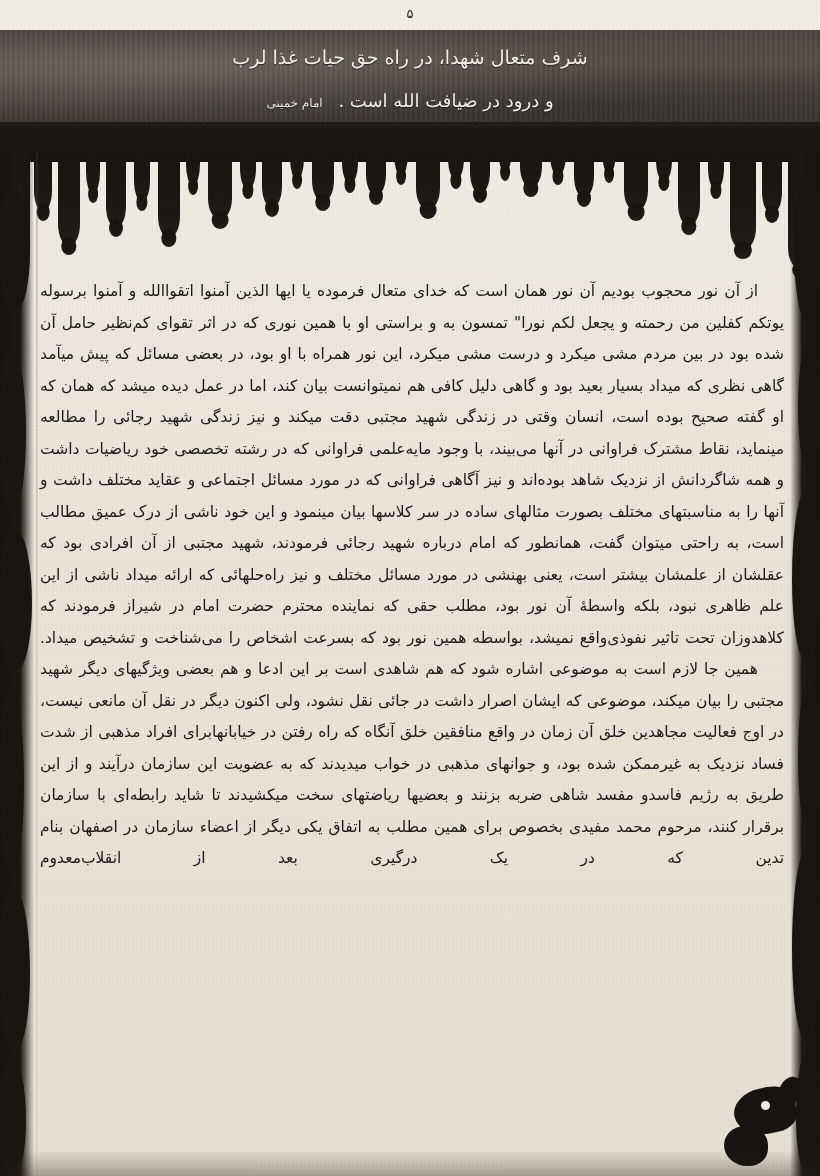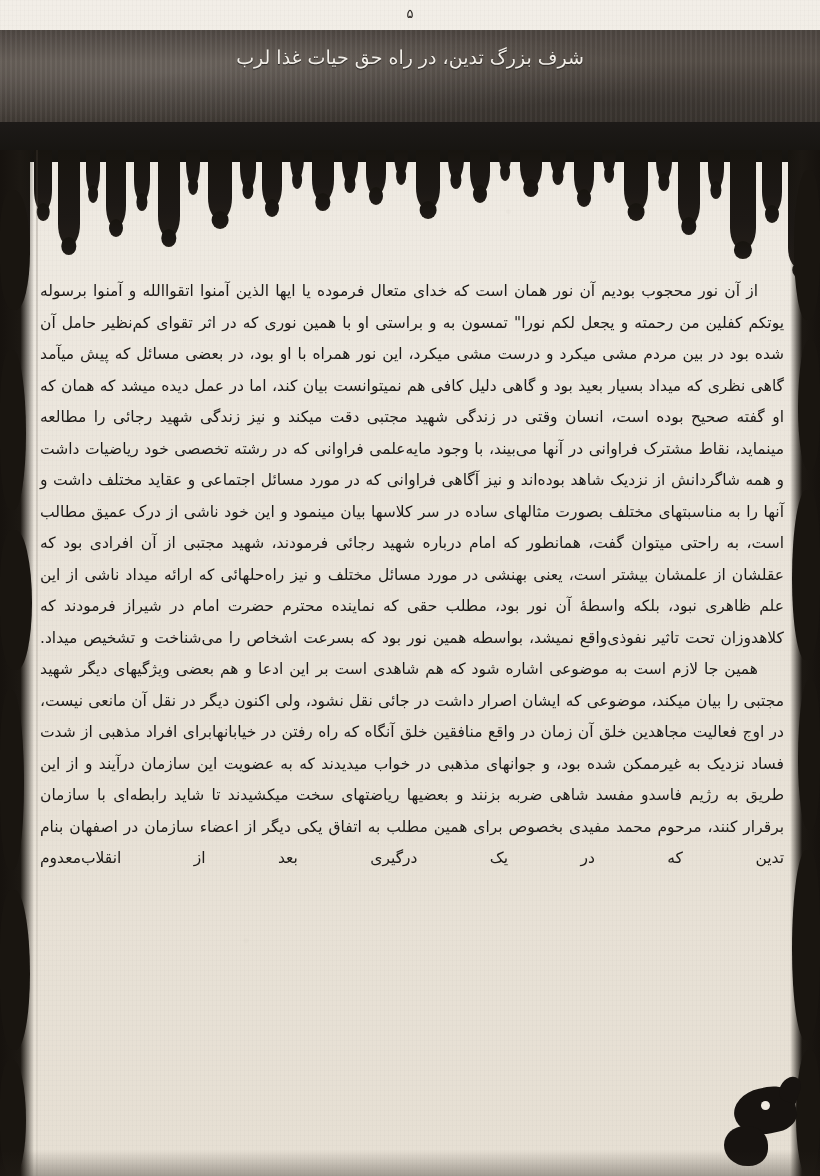--- a/index.html
+++ b/index.html
@@ -250,21 +250,25 @@
 <body>
 
 <div class="page">
 
   <div class="paper-base"></div>
   <div class="paper-grain"></div>
 
   <div class="page-number">۵</div>
 
   <div class="header-band">
-    <div class="header-line header-line-1">شرف بزرگ تدین، در راه حق حیات غذا لرب</div>
+    <div class="header-line header-line-1">شرف متعال شهدا، در راه حق حیات غذا لرب</div>
+    <div class="header-line header-line-2">
+      <span>و درود در ضیافت الله است .</span>
+      <span class="header-attrib">امام خمینی</span>
+    </div>
   </div>
 
   <div class="drip-band"></div>
 
   <div class="drips">
     <div class="drip" style="left:4px;width:26px;height:118px;"></div>
     <div class="drip" style="left:34px;width:18px;height:62px;"></div>
     <div class="drip" style="left:58px;width:22px;height:96px;"></div>
     <div class="drip" style="left:86px;width:14px;height:44px;"></div>
     <div class="drip" style="left:106px;width:20px;height:78px;"></div>

